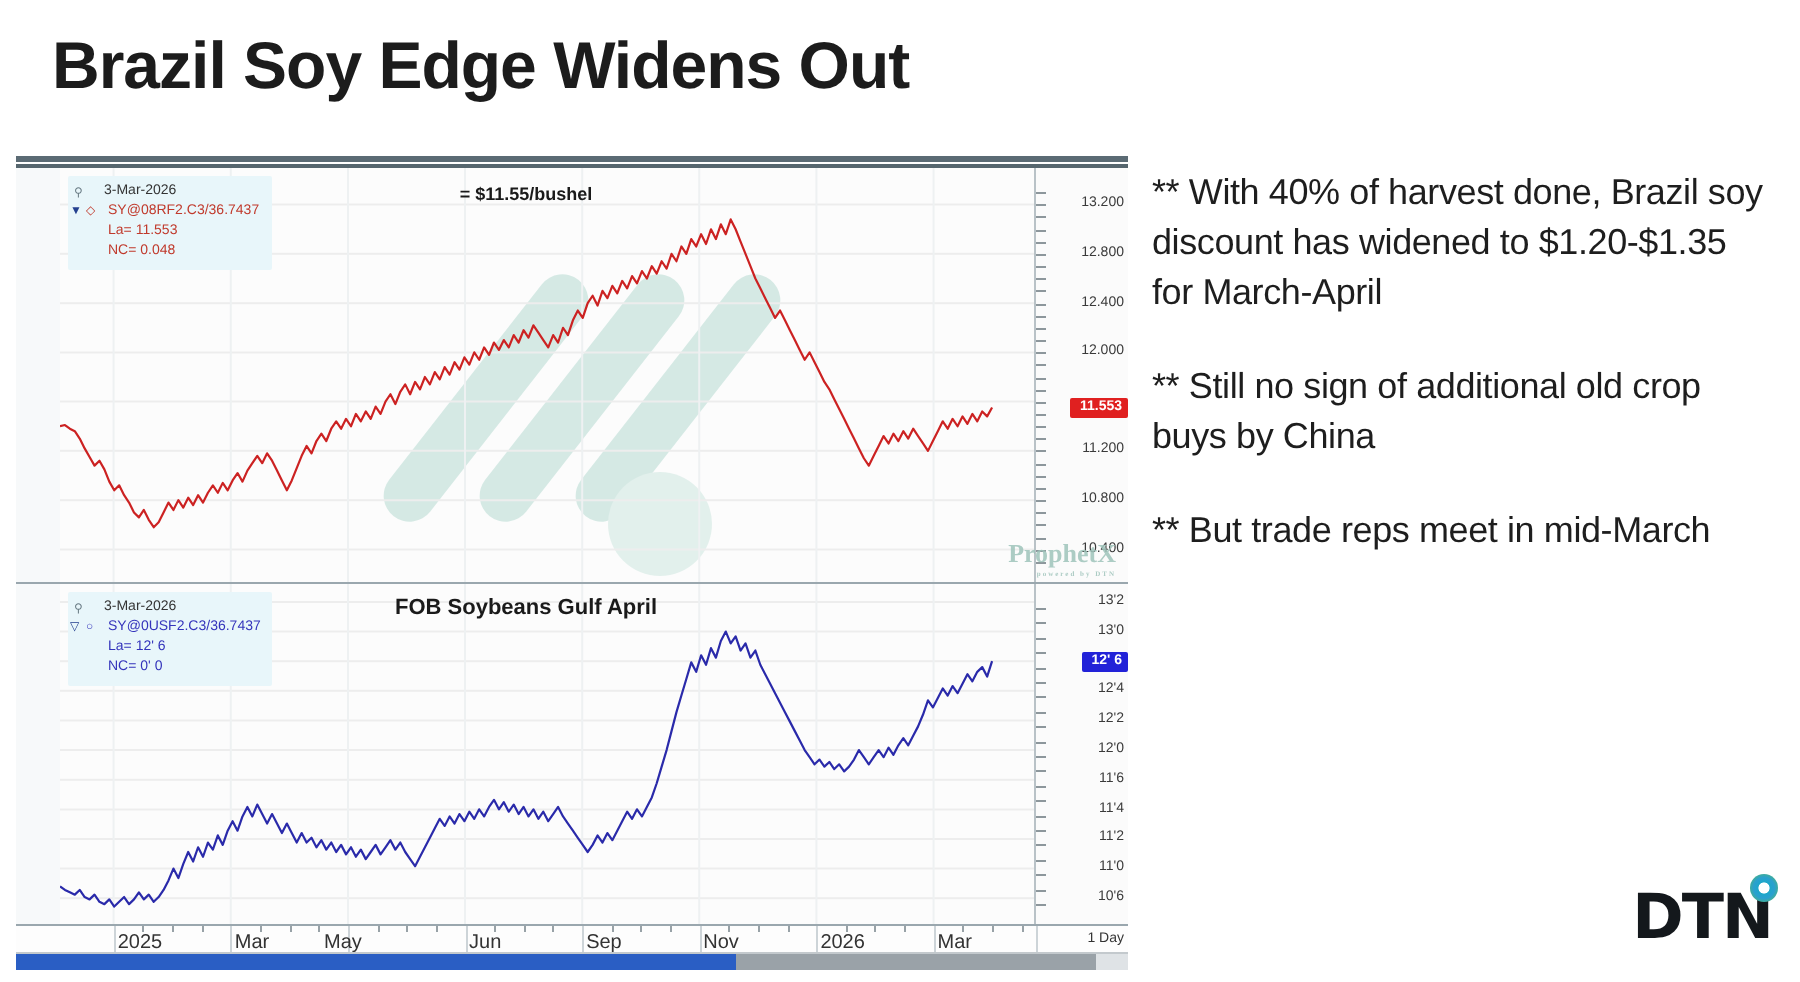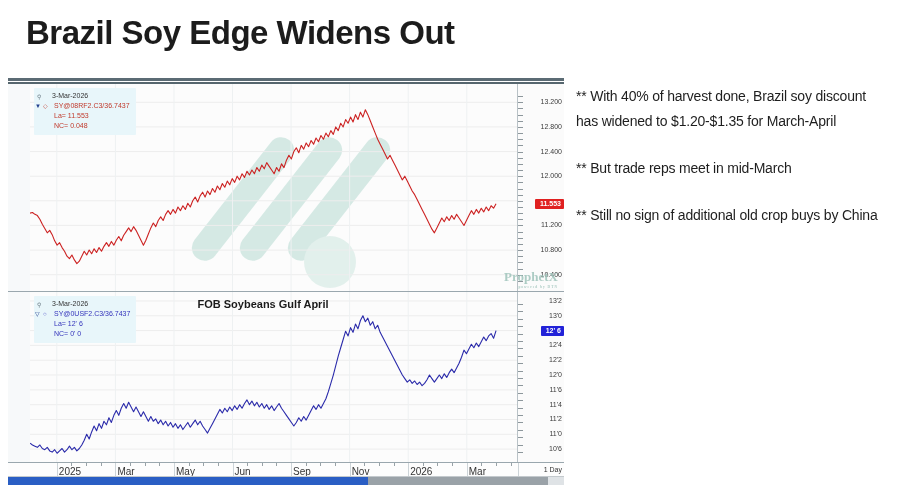--- a/index.html
+++ b/index.html
@@ -108,21 +108,21 @@
     background:#dfe3e6;border-top:1px solid #c3c9cd;
   }
   .scroll .thumb{position:absolute;left:0;top:0;height:8px;background:#2a5ec4;}
   .scroll .thumb2{position:absolute;top:0;height:8px;background:#9aa2a8;}
 
   
   .notes{
     position:absolute;left:576px;top:84px;width:312px;
   }
   .note{
-    font-size:14px;color:#1e1e1e;line-height:25px;
+    font-size:18px;color:#1e1e1e;line-height:25px;
     margin-bottom:22px;letter-spacing:-0.2px;
   }
   .note:last-child{margin-bottom:0;}
 
   
   .dtn{position:absolute;right:14px;bottom:14px;}
   .dtn-text{
     font-size:31px;font-weight:bold;color:#14181c;letter-spacing:-1px;
     font-family:"DejaVu Sans",sans-serif;
   }
@@ -209,20 +209,21 @@
           <div class="tickmark" style="top: 42.9375px;"></div>
           <div class="tickmark" style="top: 36.7812px;"></div>
           <div class="tickmark" style="top: 30.625px;"></div>
           <div class="tickmark" style="top: 24.4688px;"></div>
           <div class="tickmark" style="top: 18.3125px;"></div>
           <div class="tickmark" style="top: 12.1562px;"></div>
           <div class="tick hl-red" style="top: 114.706px;">11.553</div>
         </div>
 
       <div class="ptitle">
+        <span class="t2">= $11.55/bushel</span>
       </div>
 
       <div class="infobox">
         <span class="mag">⚲</span>
         <span class="arrow">▼</span>
         <span class="diamond">◇</span>
         <span class="ln date">3-Mar-2026</span>
         <span class="ln sym" style="padding-left:16px">SY@08RF2.C3/36.7437</span>
         <span class="ln val">La= 11.553</span>
         <span class="ln val">NC= 0.048</span>
@@ -316,21 +317,21 @@
         <div class="xl" style="left: 50.84px;">2025</div>
         <div class="xt" style="left: 63.48px;"></div>
         <div class="xt" style="left: 78.12px;"></div>
         <div class="xt" style="left: 92.76px;"></div>
         <div class="xsep" style="left: 107.4px;"></div>
         <div class="xl" style="left: 109.4px;">Mar</div>
         <div class="xt" style="left: 122.04px;"></div>
         <div class="xt" style="left: 136.68px;"></div>
         <div class="xt" style="left: 151.32px;"></div>
         <div class="xsep" style="left: 165.96px;"></div>
-        <div class="xl" style="left: 168px;">May</div>
+        <div class="xl" style="left: 154px;">May</div>
         <div class="xt" style="left: 180.6px;"></div>
         <div class="xt" style="left: 195.24px;"></div>
         <div class="xt" style="left: 209.88px;"></div>
         <div class="xsep" style="left: 224.52px;"></div>
         <div class="xl" style="left: 226.52px;">Jun</div>
         <div class="xt" style="left: 239.16px;"></div>
         <div class="xt" style="left: 253.8px;"></div>
         <div class="xt" style="left: 268.44px;"></div>
         <div class="xsep" style="left: 283.08px;"></div>
         <div class="xl" style="left: 285.08px;">Sep</div>
@@ -357,17 +358,21 @@
 
     <div class="scroll">
       <div class="thumb" style="width:360px"></div>
       <div class="thumb2" style="left:360px;width:180px"></div>
     </div>
   </div>
 
 
   <div class="notes">
     <div class="note">** With 40% of harvest done, Brazil soy discount has widened to $1.20-$1.35 for March-April</div>
+    <div class="note">** Still no sign of additional old crop buys by China</div>
     <div class="note">** But trade reps meet in mid-March</div>
-    <div class="note">** Still no sign of additional old crop buys by China</div>
   </div>
 
+  <div class="dtn">
+    <span class="dtn-text">DTN</span>
+    <span class="dtn-dot"></span>
+  </div>
 </div>
 
 </body></html>

